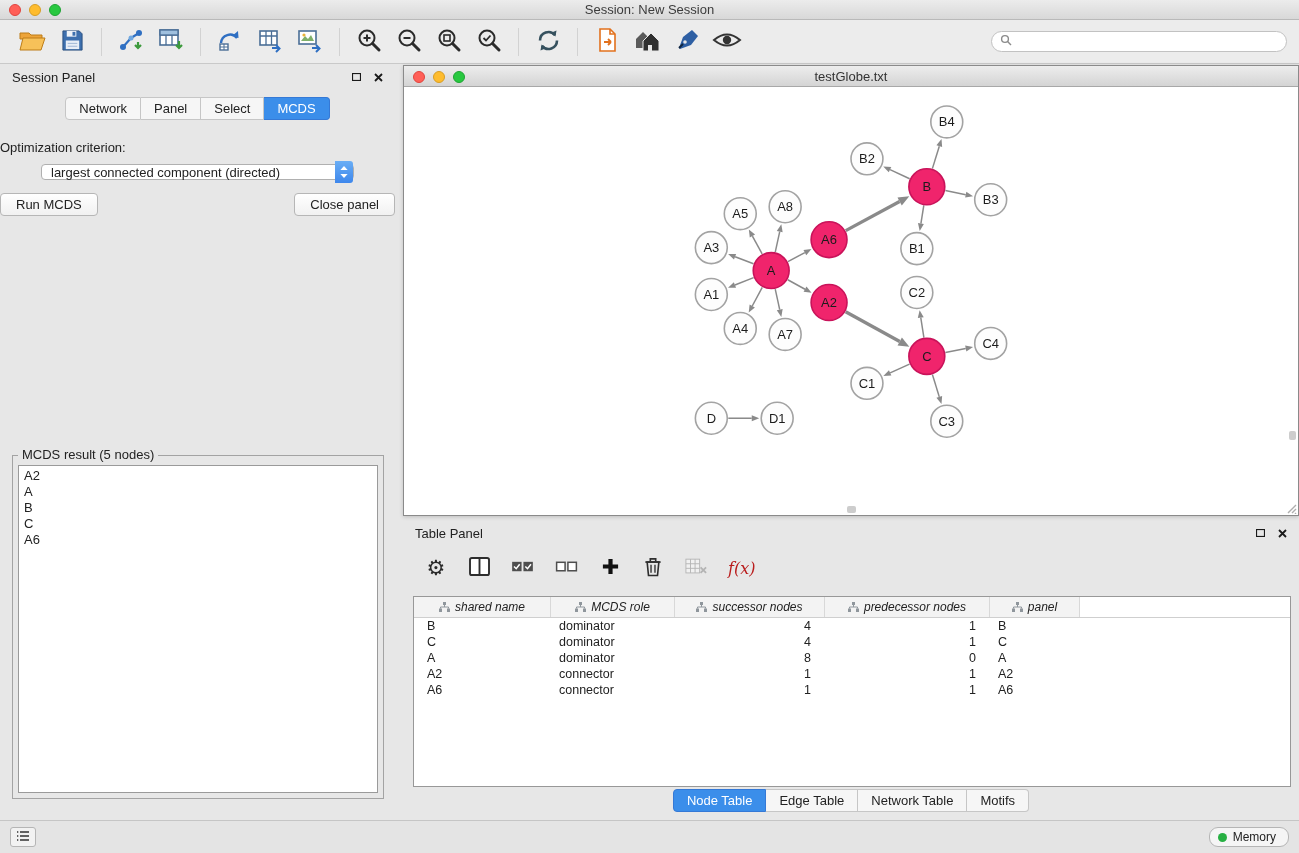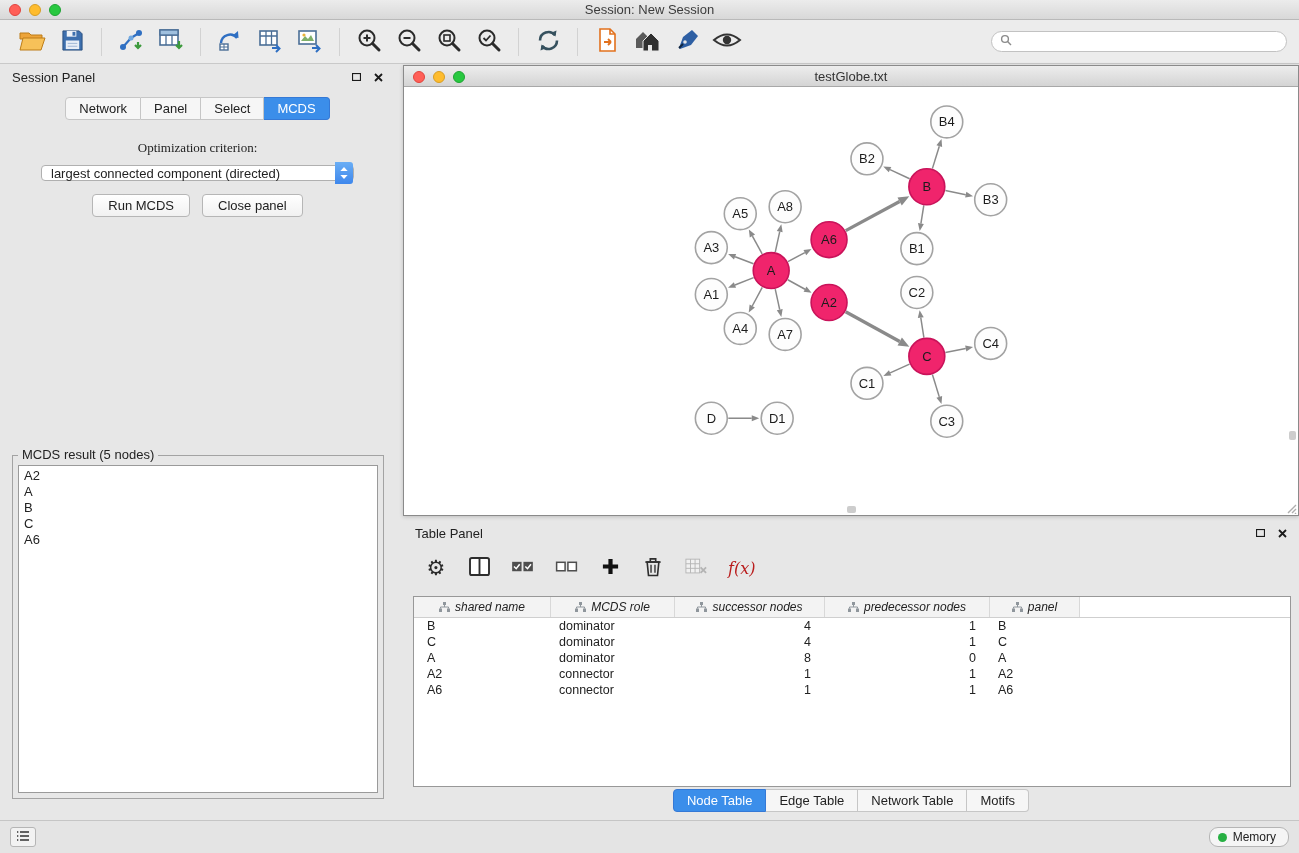--- a/index.html
+++ b/index.html
@@ -50,33 +50,33 @@
   .panel-controls { margin-left: auto; display: flex; gap: 13px; align-items: center; }
   .panel-controls > span { display: flex; cursor: pointer; }
   .cp-tabs { display: flex; justify-content: center; margin-top: 8px; }
   .seg-tab {
     padding: 3px 13px; font-size: 13px; color: #222; background: #f6f6f6;
     border: 1px solid #c6c6c6; border-left: none; cursor: pointer; white-space: nowrap;
   }
   .seg-tab:first-child { border-left: 1px solid #c6c6c6; border-radius: 4px 0 0 4px; }
   .seg-tab:last-child { border-radius: 0 4px 4px 0; }
   .seg-tab.active { background: #3b8eea; color: #fff; border-color: #3579d6; }
-  .cp-opt-label { text-align: center; margin-top: 20px; font-size: 13px; font-family: Liberation Serif, serif; }
+  .cp-opt-label { margin-top: 20px; font-size: 13px; }
   .combo {
     margin: 9px auto 0 auto; width: 313px; height: 16px; background: #fff;
     border: 1px solid #b0b0b0; border-radius: 4px;
     display: flex; align-items: center; position: relative; cursor: pointer;
   }
   .combo .combo-value { padding-left: 9px; font-size: 13px; flex: 1; white-space: nowrap; overflow: hidden; }
   .combo .stepper {
     width: 18px; height: 22px; border-radius: 0 3px 3px 0;
     background: linear-gradient(#6aaef5, #3e87ec);
     display: flex; align-items: center; justify-content: center;
   }
-  .cp-buttons { display: flex; justify-content: center; gap: 12px; margin-top: 13px; }
+  .cp-buttons { display: flex; justify-content: space-between; gap: 12px; margin-top: 13px; }
   .push-btn {
     padding: 3px 15px; font-size: 13px; color: #222;
     background: linear-gradient(#ffffff, #f1f1f1);
     border: 1px solid #b6b6b6; border-radius: 4px; cursor: pointer;
   }
   .result-box { position: absolute; left: 12px; right: 11px; top: 390px; bottom: 21px; border: 1px solid #a3a3a3; }
   .result-label { position: absolute; top: -9px; left: 5px; background: #e7e7e7; padding: 0 4px; font-size: 13px; }
   .result-list {
     position: absolute; top: 9px; left: 5px; right: 5px; bottom: 5px;
     background: #fff; border: 1px solid #9a9a9a; padding: 2px 5px;

